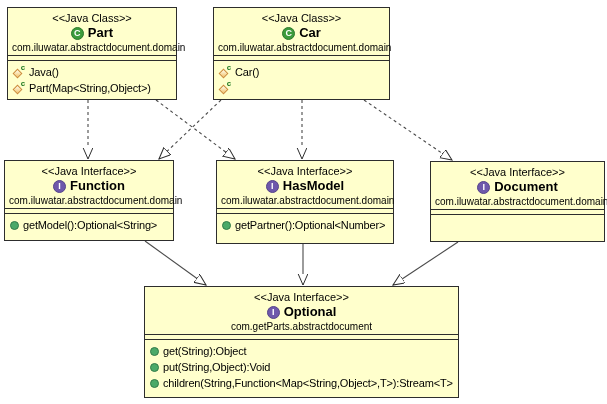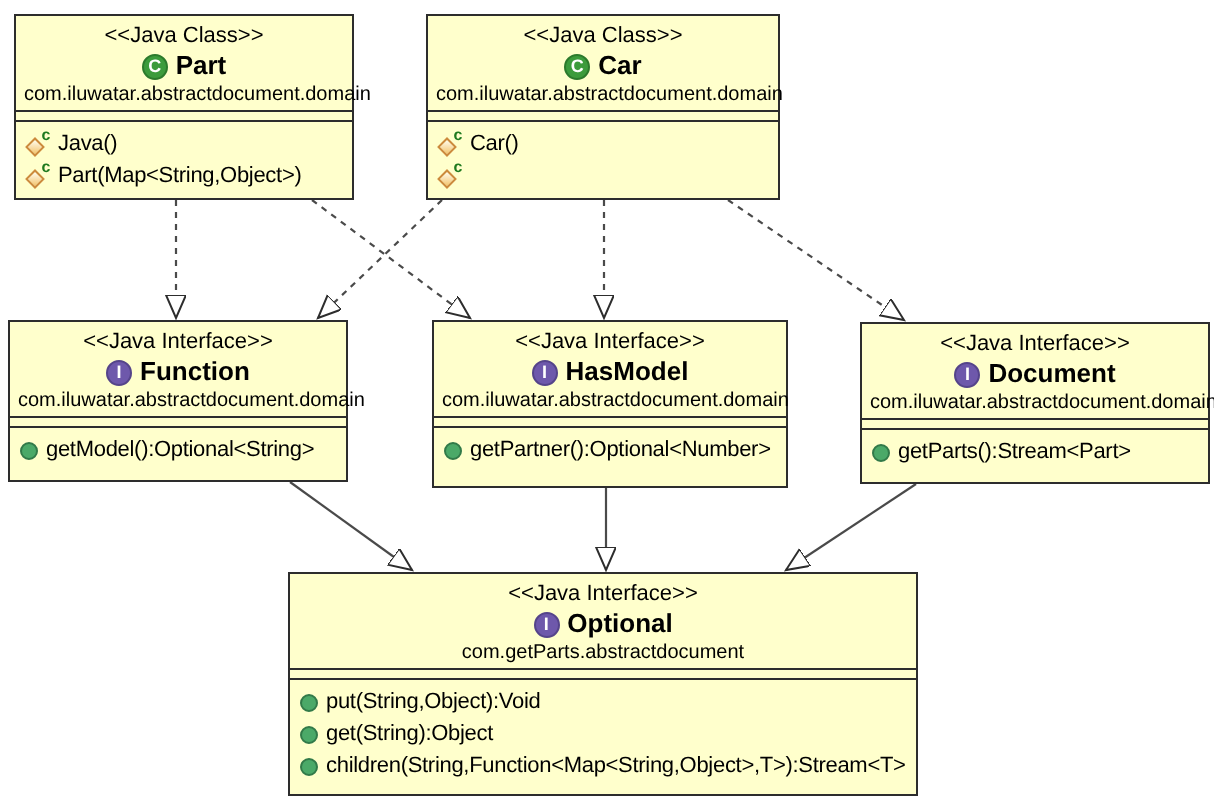--- a/index.html
+++ b/index.html
@@ -227,45 +227,39 @@
 <div class="umlbox" style="left:430px;top:161px;width:175px;height:81px">
   <div class="head">
     <div class="stereo">&lt;&lt;Java Interface&gt;&gt;</div>
     <div class="titlerow">
       <span class="cicon ifc">I</span>
       <span class="name">Document</span>
     </div>
     <div class="pkg">com.iluwatar.abstractdocument.domain</div>
   </div>
   <div class="fields"></div>
-  <div class="methods">
-    <div class="mrow">
-      <span class="mico"></span>
-      <span class="mtext">getParts():Stream&lt;Part&gt;</span>
-    </div>
-  </div>
 </div>
 
 <div class="umlbox" style="left:144px;top:286px;width:315px;height:112px">
   <div class="head">
     <div class="stereo">&lt;&lt;Java Interface&gt;&gt;</div>
     <div class="titlerow">
       <span class="cicon ifc">I</span>
       <span class="name">Optional</span>
     </div>
     <div class="pkg">com.getParts.abstractdocument</div>
   </div>
   <div class="fields"></div>
   <div class="methods">
     <div class="mrow">
       <span class="mico"></span>
+      <span class="mtext">get(String):Object</span>
+    </div>
+    <div class="mrow">
+      <span class="mico"></span>
       <span class="mtext">put(String,Object):Void</span>
     </div>
     <div class="mrow">
       <span class="mico"></span>
-      <span class="mtext">get(String):Object</span>
-    </div>
-    <div class="mrow">
-      <span class="mico"></span>
       <span class="mtext">children(String,Function&lt;Map&lt;String,Object&gt;,T&gt;):Stream&lt;T&gt;</span>
     </div>
   </div>
 </div>
 
 </body></html>

